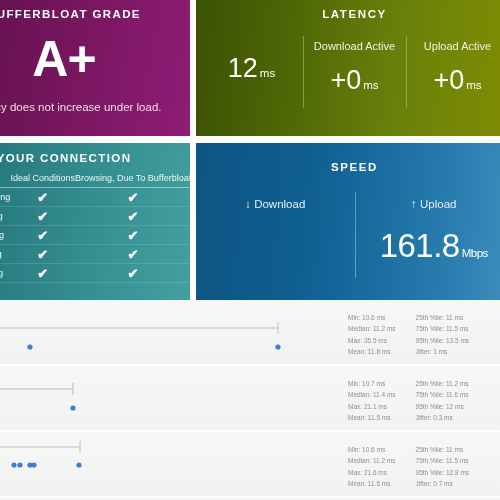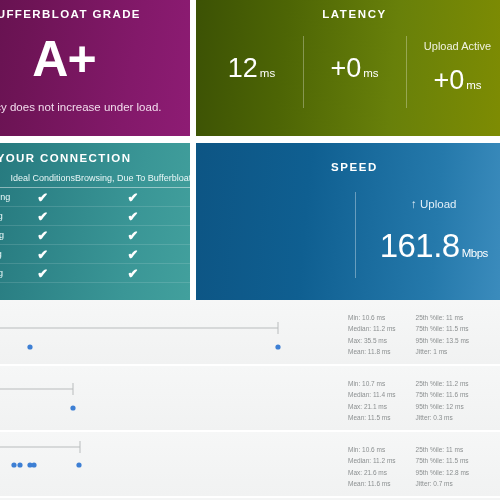--- a/index.html
+++ b/index.html
@@ -135,20 +135,21 @@
       <div class="grade-desc">Latency does not increase under load.</div>
     </div>
 
     <div class="card" id="card-latency">
       <div class="c-title">LATENCY</div>
       <div class="lat-cols">
         <div class="lat-col">
           <div class="lat-num"><span>12</span><span class="unit-sm">ms</span></div>
         </div>
         <div class="lat-col">
+          <div class="lat-label">Download Active</div>
           <div class="lat-num"><span>+0</span><span class="unit-sm">ms</span></div>
         </div>
         <div class="lat-col">
           <div class="lat-label">Upload Active</div>
           <div class="lat-num"><span>+0</span><span class="unit-sm">ms</span></div>
         </div>
       </div>
     </div>
 
     <div class="card" id="card-conn">
@@ -189,20 +190,21 @@
           </tr>
         </tbody>
       </table>
 
     </div>
 
     <div class="card" id="card-speed">
       <div class="c-title">SPEED</div>
       <div class="spd-cols">
         <div class="spd-col">
+          <div class="spd-label">↓ Download</div>
         </div>
         <div class="spd-col">
           <div class="spd-label">↑ Upload</div>
           <div class="spd-num"><span>161.8</span><span class="unit-md">Mbps</span></div>
         </div>
       </div>
     </div>
 
   </div>
 

